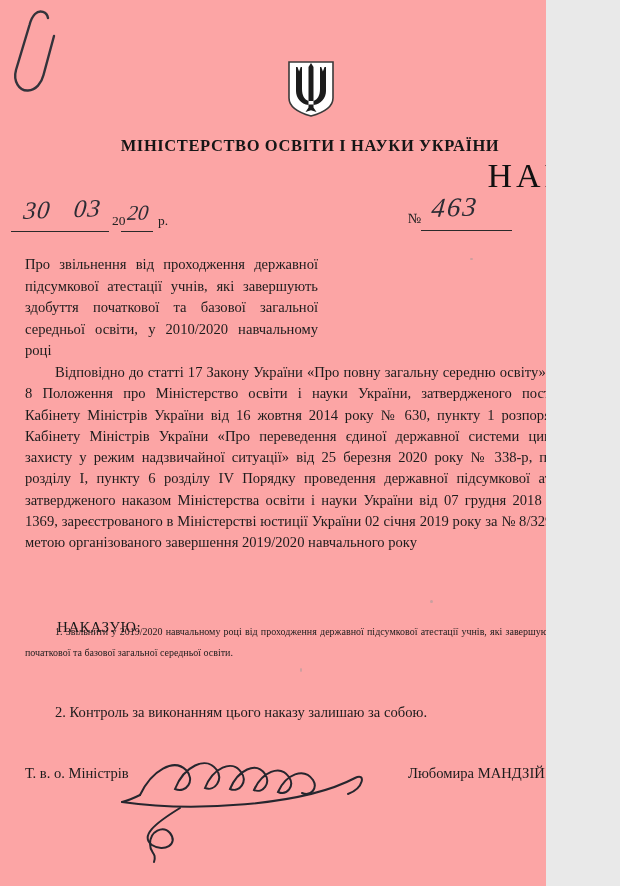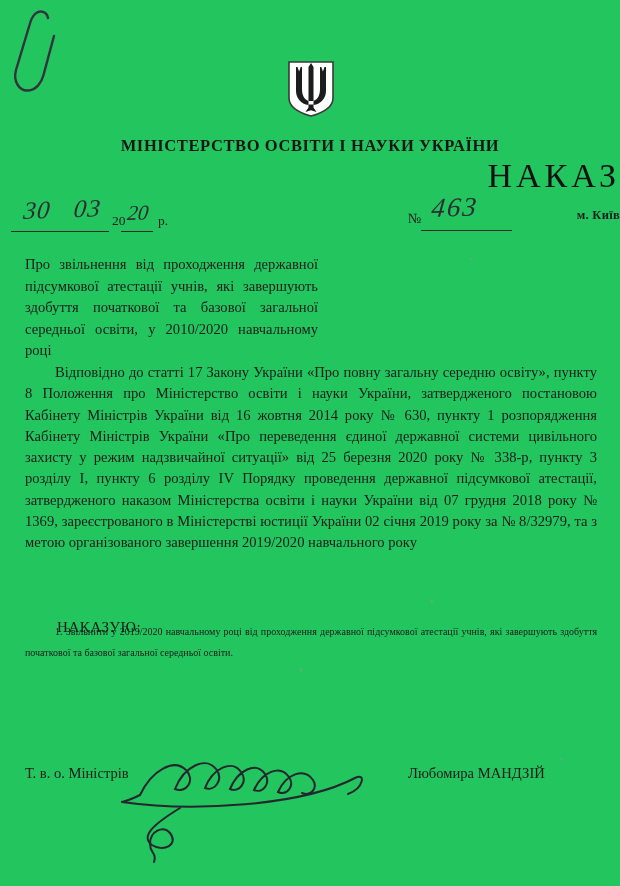--- a/index.html
+++ b/index.html
@@ -3,22 +3,22 @@
 <meta charset="utf-8">
 <style>
   html,body{margin:0;padding:0;}
   body{
     width:620px;height:886px;
     background:#e9e9e9;
     font-family:"Liberation Serif","DejaVu Serif",serif;
   }
   .page{
     position:relative;
-    width:620px;height:886px;
-    background:#22c55e;
+    width:546px;height:886px;
+    background:#fca5a5;
     color:#1e1e1e;
     overflow:hidden;
   }
   
   .speck{position:absolute;background:#9a9a9a;border-radius:50%;opacity:.5;}
 
   .paperclip{position:absolute;left:2px;top:6px;width:72px;height:96px;}
 
   .emblem{position:absolute;left:286px;top:59px;width:50px;height:60px;}
 
@@ -117,20 +117,21 @@
   <div class="number-sign">№</div>
   <div class="hw-number hand">463</div>
   <div class="number-underline"></div>
 
   <div class="subject">Про звільнення від проходження державної підсумкової атестації учнів, які завершують здобуття початкової та базової загальної середньої освіти, у 2010/2020 навчальному році</div>
 
   <div class="preamble">Відповідно до статті 17 Закону України «Про повну загальну середню освіту», пункту 8 Положення про Міністерство освіти і науки України, затвердженого постановою Кабінету Міністрів України від 16 жовтня 2014 року № 630, пункту 1 розпорядження Кабінету Міністрів України «Про переведення єдиної державної системи цивільного захисту у режим надзвичайної ситуації» від 25 березня 2020 року № 338-р, пункту 3 розділу I, пункту 6 розділу IV Порядку проведення державної підсумкової атестації, затвердженого наказом Міністерства освіти і науки України від 07 грудня 2018 року № 1369, зареєстрованого в Міністерстві юстиції України 02 січня 2019 року за № 8/32979, та з метою організованого завершення 2019/2020 навчального року</div>
 
   <div class="order-word">НАКАЗУЮ:</div>
   <div class="order-item-1">1. Звільнити у 2019/2020 навчальному році від проходження державної підсумкової атестації учнів, які завершують здобуття початкової та базової загальної середньої освіти.</div>
+  <div class="order-item-2">2. Контроль за виконанням цього наказу залишаю за собою.</div>
 
   <div class="position-title">Т. в. о. Міністрів</div>
   <div class="signer-name">Любомира МАНДЗІЙ</div>
 
   <svg class="signature" viewBox="0 0 270 128">
     <g fill="none" stroke="#26262e" stroke-width="2" stroke-linecap="round">
       <path d="M28,57 C40,32 62,20 74,32 C84,42 74,56 63,51 C72,28 94,18 104,31 C112,41 103,54 93,50 C101,30 120,21 129,34 C136,43 128,55 118,51 C126,32 144,23 153,36 C159,45 151,56 142,52 C150,34 168,26 177,39 C183,48 175,58 166,54 C174,36 192,29 201,42 C206,50 199,59 190,55"></path>
       <path d="M10,64 C80,74 190,68 243,40 C254,34 252,50 236,56"></path>
       <path d="M28,57 C20,61 14,63 10,64"></path>
       <path d="M68,70 C42,86 28,98 40,107 C52,115 67,106 58,95 C51,87 38,93 38,106 C38,116 45,114 42,124"></path>

